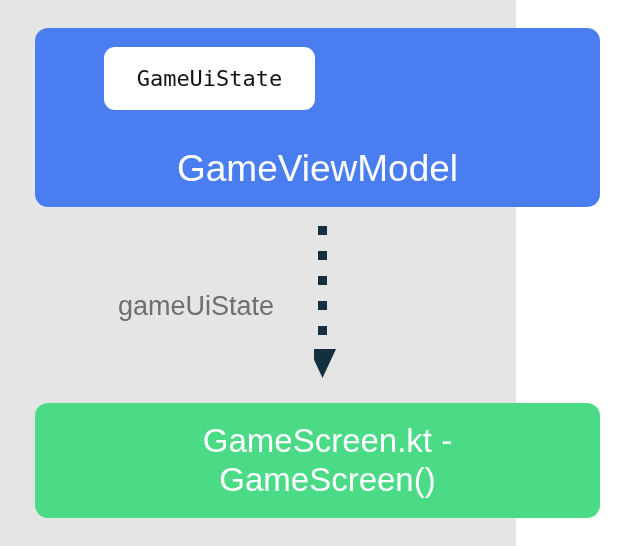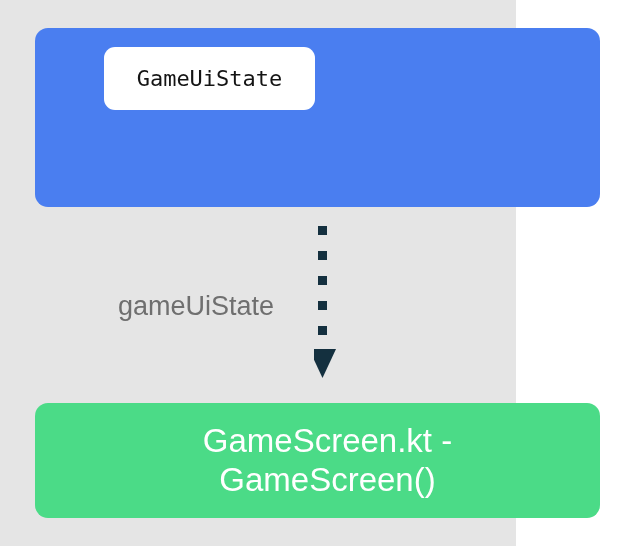--- a/index.html
+++ b/index.html
@@ -118,20 +118,21 @@
 </style>
 </head>
 <body>
 
 <div id="diagram">
 
   <div class="node-viewmodel">
     <div class="state-chip">
       <span class="state-chip-label">GameUiState</span>
     </div>
+    <div class="viewmodel-title">GameViewModel</div>
   </div>
 
   <div class="connector">
     <svg width="36" height="162" viewBox="0 0 36 162" xmlns="http://www.w3.org/2000/svg">
       <rect x="4" y="6" width="9" height="9" fill="#14303f"></rect>
       <rect x="4" y="31" width="9" height="9" fill="#14303f"></rect>
       <rect x="4" y="56" width="9" height="9" fill="#14303f"></rect>
       <rect x="4" y="81" width="9" height="9" fill="#14303f"></rect>
       <rect x="4" y="106" width="9" height="9" fill="#14303f"></rect>
       <polygon points="-5,129 22,129 8.5,158" fill="#14303f"></polygon>

